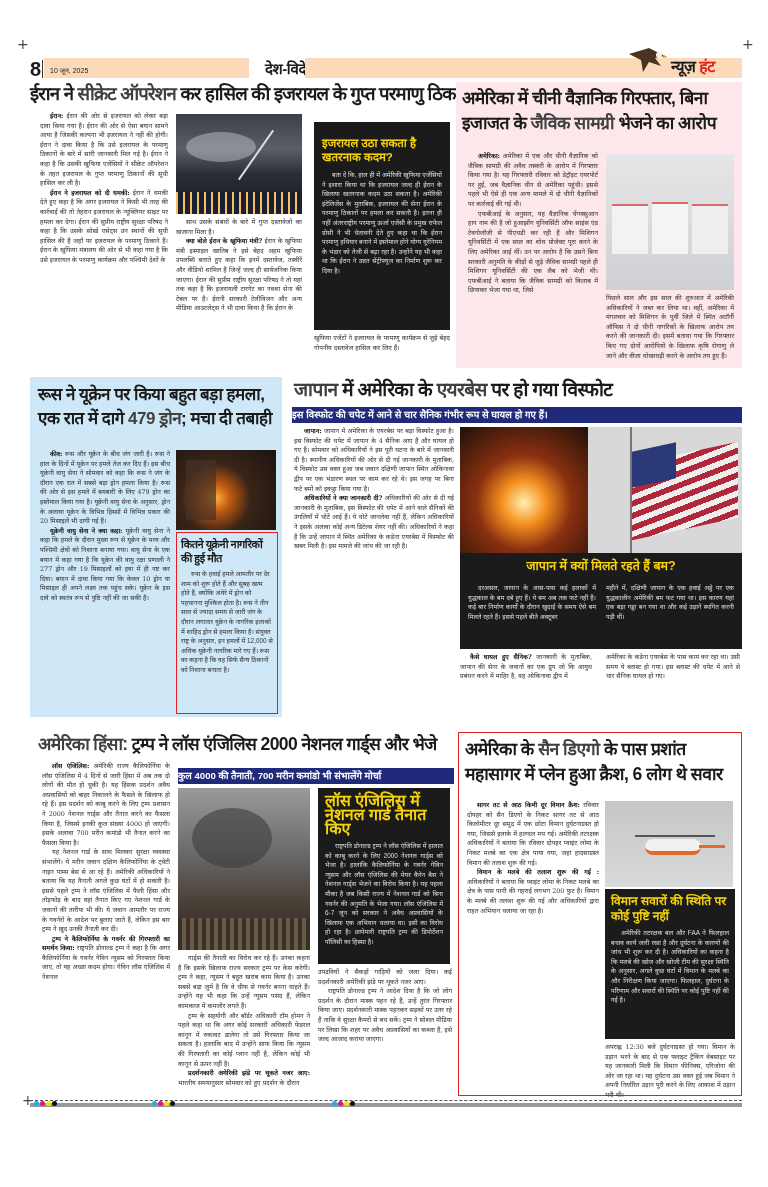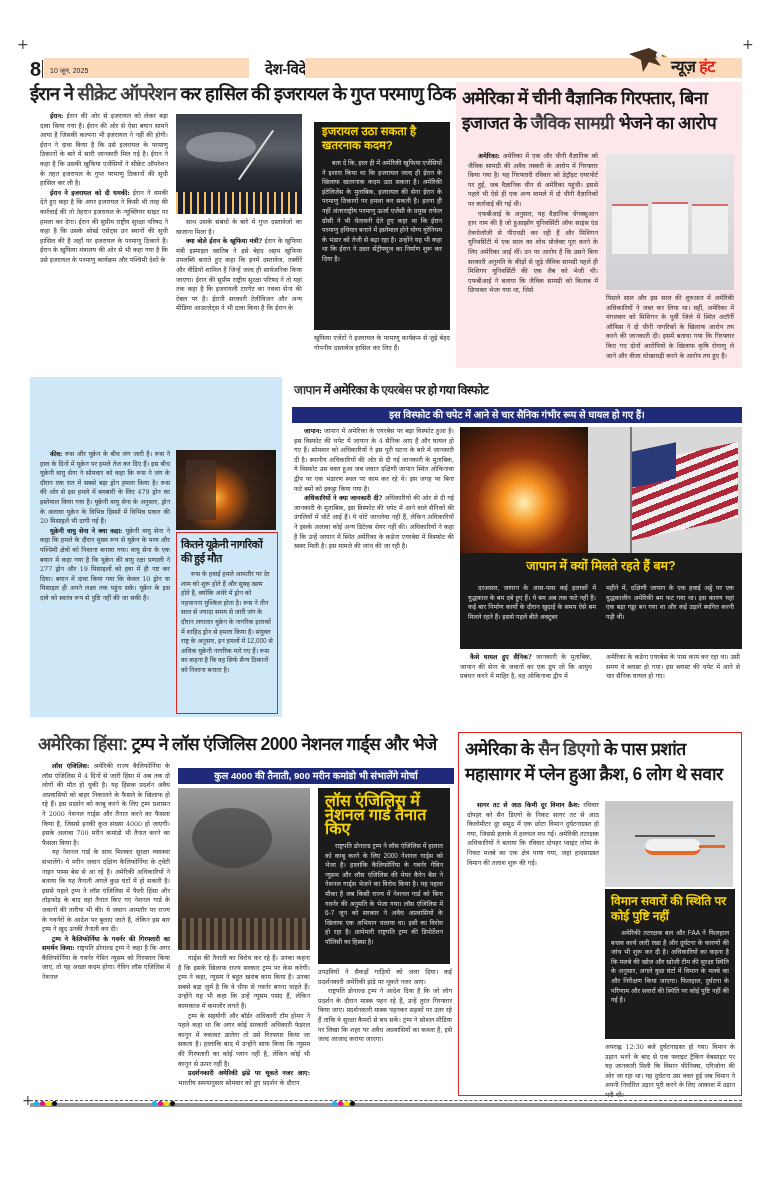--- a/index.html
+++ b/index.html
@@ -8,21 +8,21 @@
 .txt{font-size:6.4px;line-height:9.6px;text-align:justify;color:#333}
 .txt p{text-indent:10px}
 .txt b{color:#111}
 .hl{font-family:"Liberation Sans",sans-serif;font-weight:bold;color:#1a1a1a;letter-spacing:-0.5px}
 .red{color:#404040}
 .crop{font-size:14px;color:#444;font-family:"DejaVu Sans",sans-serif}
 .photo{overflow:hidden}
 .box-dark{background:#1b1b1b;color:#eee}
 .box-dark .bt{color:#f5d20a;font-family:"Liberation Sans",sans-serif;font-weight:bold}
 .box-dark .txt{color:#ddd}
-.banner{background:#1f2a7a;color:#fff;font-family:"Liberation Sans",sans-serif;font-weight:bold;text-align:center}
+.banner{background:#1f2a7a;color:#fff;font-family:"Liberation Sans",sans-serif;font-weight:bold;text-align:left}
 </style>
 </head>
 <body>
 
 <div class="abs crop" style="left:17px;top:36px">+</div>
 <div class="abs crop" style="left:742px;top:36px">+</div>
 
 <div class="abs" style="left:30px;top:58px;width:712px;height:22px">
   <span class="abs hl" style="left:0;top:0;font-size:20px;line-height:22px">8</span>
   <div class="abs" style="left:12px;top:2px;width:1px;height:18px;background:#333"></div>
@@ -54,21 +54,21 @@
   </div>
   <div class="abs photo" style="left:146px;top:32px;width:126px;height:100px;background:linear-gradient(180deg,#3a3f48 0%,#5b6068 35%,#2a2e36 60%,#141820 100%)">
     <div class="abs" style="left:10px;top:18px;width:70px;height:30px;border-radius:50%;background:rgba(200,205,210,.45)"></div>
     <div class="abs" style="left:50px;top:40px;width:60px;height:2px;background:#ddd;transform:rotate(-55deg)"></div>
     <div class="abs" style="left:0;top:78px;width:126px;height:22px;background:repeating-linear-gradient(90deg,#f5c060 0 2px,#1a2030 2px 7px)"></div>
   </div>
   <div class="abs txt" style="left:146px;top:136px;width:126px">
     <p>साथ उसके संबंधों के बारे में गुप्त दस्तावेजों का खजाना मिला है।</p>
     <p><b>क्या बोले ईरान के खुफिया मंत्री?</b><span> ईरान के खुफिया मंत्री इस्माइल खातिब ने इसे बेहद अहम खुफिया उपलब्धि बताते हुए कहा कि इनमें दस्तावेज, तस्वीरें और वीडियो शामिल हैं जिन्हें जल्द ही सार्वजनिक किया जाएगा। ईरान की सुप्रीम राष्ट्रीय सुरक्षा परिषद ने तो यहां तक कहा है कि इजरायली टारगेट का नक्शा सेना की टेबल पर है। ईरानी सरकारी टेलीविजन और अन्य मीडिया आउटलेट्स ने भी दावा किया है कि ईरान के</span></p>
   </div>
-  <div class="abs box-dark" style="left:284px;top:40px;width:136px;height:208px;padding:2px 8px">
+  <div class="abs box-dark" style="left:284px;top:40px;width:136px;height:208px;padding:14px 8px">
     <div class="bt" style="font-size:11.5px;line-height:14px">इजरायल उठा सकता है खतरनाक कदम?</div>
     <div class="txt" style="margin-top:6px;text-indent:10px;font-family:'Liberation Sans',sans-serif">बता दें कि, हाल ही में अमेरिकी खुफिया एजेंसियों ने इशारा किया था कि इजरायल जल्द ही ईरान के खिलाफ खतरनाक कदम उठा सकता है। अमेरिकी इंटेलिजेंस के मुताबिक, इजरायल की सेना ईरान के परमाणु ठिकानों पर हमला कर सकती है। इतना ही नहीं अंतरराष्ट्रीय परमाणु ऊर्जा एजेंसी के प्रमुख राफेल ग्रोसी ने भी चेतावनी देते हुए कहा था कि ईरान परमाणु हथियार बनाने में इस्तेमाल होने योग्य यूरेनियम के भंडार को तेजी से बढ़ा रहा है। उन्होंने यह भी कहा था कि ईरान ने उन्नत सेंट्रीफ्यूज का निर्माण शुरू कर दिया है।</div>
   </div>
   <div class="abs txt" style="left:284px;top:252px;width:136px">खुफिया एजेंटों ने इजरायल के परमाणु कार्यक्रम से जुड़े बेहद गोपनीय दस्तावेज हासिल कर लिए हैं।</div>
 </div>
 
 <div class="abs" style="left:456px;top:82px;width:286px;height:286px;background:#fde7ea;padding:4px 6px">
   <div class="hl" style="font-size:17.5px;line-height:25px;letter-spacing:-0.5px">
     <span>अमेरिका में चीनी वैज्ञानिक गिरफ्तार, बिना इजाजत के </span><span class="red">जैविक सामग्री</span><span> भेजने का आरोप</span>
   </div>
@@ -78,35 +78,38 @@
   </div>
   <div class="abs photo" style="left:150px;top:72px;width:128px;height:136px;background:linear-gradient(180deg,#e6e6e8,#cfd0d3)">
     <div class="abs" style="left:6px;top:50px;width:36px;height:50px;background:#f2f2f2;border-top:2px solid #d86a6a"></div>
     <div class="abs" style="left:46px;top:48px;width:36px;height:52px;background:#f4f4f4;border-top:2px solid #d86a6a"></div>
     <div class="abs" style="left:86px;top:50px;width:36px;height:50px;background:#efefef;border-top:2px solid #d86a6a"></div>
   </div>
   <div class="abs txt" style="left:150px;top:212px;width:128px;text-indent:0">पिछले साल और इस साल की शुरुआत में अमेरिकी अधिकारियों ने जब्त कर लिया था। वहीं, अमेरिका में मंगलवार को मिशिगन के पूर्वी जिले में स्थित अटॉर्नी ऑफिस ने दो चीनी नागरिकों के खिलाफ आरोप तय करने की जानकारी दी। इसमें बताया गया कि गिरफ्तार किए गए दोनों आरोपियों के खिलाफ कृषि रोगाणु ले जाने और वीजा धोखाधड़ी करने के आरोप तय हुए हैं।</div>
 </div>
 
 <div class="abs" style="left:30px;top:377px;width:252px;height:340px;background:#cfe8f8">
+  <div class="hl" style="padding:6px 8px 0;font-size:17px;line-height:24px;letter-spacing:-0.5px">
+    <span>रूस ने यूक्रेन पर किया बहुत बड़ा हमला, एक रात में दागे </span><span class="red">479 ड्रोन</span><span>; मचा दी तबाही</span>
+  </div>
   <div class="abs txt" style="left:10px;top:73px;width:130px">
     <p><b>कीव:</b><span> रूस और यूक्रेन के बीच जंग जारी है। रूस ने हाल के दिनों में यूक्रेन पर हमले तेज कर दिए हैं। इस बीच यूक्रेनी वायु सेना ने सोमवार को कहा कि रूस ने जंग के दौरान एक रात में सबसे बड़ा ड्रोन हमला किया है। रूस की ओर से इस हमले में बमबारी के लिए 479 ड्रोन का इस्तेमाल किया गया है। यूक्रेनी वायु सेना के अनुसार, ड्रोन के अलावा यूक्रेन के विभिन्न हिस्सों में विभिन्न प्रकार की 20 मिसाइलें भी दागी गई हैं।</span></p>
     <p><b>यूक्रेनी वायु सेना ने क्या कहा:</b><span> यूक्रेनी वायु सेना ने कहा कि हमले के दौरान मुख्य रूप से यूक्रेन के मध्य और पश्चिमी क्षेत्रों को निशाना बनाया गया। वायु सेना के एक बयान में कहा गया है कि यूक्रेन की वायु रक्षा प्रणाली ने 277 ड्रोन और 19 मिसाइलों को हवा में ही नष्ट कर दिया। बयान में दावा किया गया कि केवल 10 ड्रोन या मिसाइल ही अपने लक्ष्य तक पहुंच सके। यूक्रेन के इस दावे को स्वतंत्र रूप से पुष्टि नहीं की जा सकी है।</span></p>
   </div>
   <div class="abs photo" style="left:146px;top:73px;width:100px;height:80px;background:radial-gradient(circle at 40% 60%,#ffb040 0,#c05a10 18%,#3a2418 45%,#1a1410 100%)">
     <div class="abs" style="left:10px;top:10px;width:30px;height:60px;background:rgba(70,50,40,.7)"></div>
   </div>
   <div class="abs" style="left:146px;top:155px;width:102px;height:182px;border:1.5px solid #e0211d;padding:4px 4px">
     <div class="hl" style="font-size:11px;line-height:14px">कितने यूक्रेनी नागरिकों की हुई मौत</div>
     <div class="txt" style="margin-top:4px;text-indent:10px;font-family:'Liberation Sans',sans-serif;text-align:left">रूस के हवाई हमले आमतौर पर देर शाम को शुरू होते हैं और सुबह खत्म होते हैं, क्योंकि अंधेरे में ड्रोन को पहचानना मुश्किल होता है। रूस ने तीन साल से ज्यादा समय से जारी जंग के दौरान लगातार यूक्रेन के नागरिक इलाकों में शाहिद ड्रोन से हमला किया है। संयुक्त राष्ट्र के अनुसार, इन हमलों में 12,000 से अधिक यूक्रेनी नागरिक मारे गए हैं। रूस का कहना है कि वह सिर्फ सैन्य ठिकानों को निशाना बनाता है।</div>
   </div>
 </div>
 
 <div class="abs" style="left:288px;top:377px;width:454px;height:340px">
-  <div class="hl" style="font-size:12px;line-height:26px;white-space:nowrap;letter-spacing:-0.6px;padding-left:6px">
+  <div class="hl" style="font-size:19px;line-height:26px;white-space:nowrap;letter-spacing:-0.6px;padding-left:6px">
     <span class="red">जापान</span><span> में अमेरिका के </span><span class="red">एयरबेस</span><span> पर हो गया विस्फोट</span>
   </div>
   <div class="abs banner" style="left:4px;top:30px;width:450px;height:16px;font-size:9.8px;line-height:16px;white-space:nowrap">इस विस्फोट की चपेट में आने से चार सैनिक गंभीर रूप से घायल हो गए हैं।</div>
   <div class="abs txt" style="left:6px;top:50px;width:160px">
     <p><b>जापान:</b><span> जापान में अमेरिका के एयरबेस पर बड़ा विस्फोट हुआ है। इस विस्फोट की चपेट में जापान के 4 सैनिक आए हैं और घायल हो गए हैं। सोमवार को अधिकारियों ने इस पूरी घटना के बारे में जानकारी दी है। स्थानीय अधिकारियों की ओर से दी गई जानकारी के मुताबिक, ये विस्फोट उस वक्त हुआ जब जवान दक्षिणी जापान स्थित ओकिनावा द्वीप पर एक भंडारण स्थल पर काम कर रहे थे। इस जगह पर बिना फटे बमों को इकट्ठा किया गया है।</span></p>
     <p><b>अधिकारियों ने क्या जानकारी दी?</b><span> अधिकारियों की ओर से दी गई जानकारी के मुताबिक, इस विस्फोट की चपेट में आने वाले सैनिकों की उंगलियों में चोटें आई हैं। ये चोटें जानलेवा नहीं हैं, लेकिन अधिकारियों ने इसके अलावा कोई अन्य डिटेल्स शेयर नहीं की। अधिकारियों ने कहा है कि उन्हें जापान में स्थित अमेरिका के कडेना एयरबेस में विस्फोट की खबर मिली है। इस मामले की जांच की जा रही है।</span></p>
   </div>
   <div class="abs photo" style="left:172px;top:50px;width:128px;height:126px;background:radial-gradient(circle at 50% 60%,#fff0b0 0,#f59020 22%,#8a3010 48%,#1e1008 100%)"></div>
   <div class="abs photo" style="left:300px;top:50px;width:154px;height:126px;background:#d8d8d8">
     <div class="abs" style="left:44px;top:26px;width:106px;height:76px;background:repeating-linear-gradient(170deg,#b0283a 0 6px,#eee 6px 12px);transform:skewY(-12deg)"></div>
@@ -126,21 +129,21 @@
 
 <div class="abs" style="left:30px;top:732px;width:424px;height:360px">
   <div class="hl" style="font-size:17.5px;line-height:24px;white-space:nowrap;letter-spacing:-0.6px;padding-left:8px">
     <span class="red">अमेरिका हिंसा:</span><span> ट्रम्प ने लॉस एंजिलिस 2000 नेशनल गार्ड्स और भेजे</span>
   </div>
   <div class="abs txt" style="left:12px;top:30px;width:128px">
     <p><b>लॉस एंजिलिस:</b><span> अमेरिकी राज्य कैलिफोर्निया के लॉस एंजिलिस में 4 दिनों से जारी हिंसा में अब तक दो लोगों की मौत हो चुकी है। यह हिंसक प्रदर्शन अवैध अप्रवासियों को बाहर निकालने के फैसले के खिलाफ हो रहे हैं। इस प्रदर्शन को काबू करने के लिए ट्रम्प प्रशासन ने 2000 नेशनल गार्ड्स और तैनात करने का फैसला किया है, जिससे इनकी कुल संख्या 4000 हो जाएगी। इसके अलावा 700 मरीन कमांडो भी तैनात करने का फैसला किया है।</span></p>
     <p>यह नेशनल गार्ड के साथ मिलकर सुरक्षा व्यवस्था संभालेंगे। ये मरीन जवान दक्षिण कैलिफोर्निया के ट्वेंटी नाइन पाम्स बेस से आ रहे हैं। अमेरिकी अधिकारियों ने बताया कि यह तैनाती अगले कुछ घंटों में हो सकती है। इससे पहले ट्रम्प ने लॉस एंजिलिस में फैली हिंसा और तोड़फोड़ के बाद वहां तैनात किए गए नेशनल गार्ड के जवानों की तारीफ भी की। ये जवान आमतौर पर राज्य के गवर्नरों के आदेश पर बुलाए जाते हैं, लेकिन इस बार ट्रम्प ने खुद उनकी तैनाती कर दी।</p>
     <p><b>ट्रम्प ने कैलिफोर्निया के गवर्नर की गिरफ्तारी का समर्थन किया:</b><span> राष्ट्रपति डोनाल्ड ट्रम्प ने कहा है कि अगर कैलिफोर्निया के गवर्नर गेविन न्यूसम को गिरफ्तार किया जाए, तो यह अच्छा कदम होगा। गेविन लॉस एंजिलिस में नेशनल</span></p>
   </div>
-  <div class="abs banner" style="left:148px;top:36px;width:276px;height:16px;font-size:9.6px;line-height:16px;white-space:nowrap">कुल 4000 की तैनाती, 900 मरीन कमांडो भी संभालेंगे मोर्चा</div>
+  <div class="abs banner" style="left:148px;top:36px;width:276px;height:16px;font-size:9.6px;line-height:16px;white-space:nowrap">कुल 4000 की तैनाती, 700 मरीन कमांडो भी संभालेंगे मोर्चा</div>
   <div class="abs photo" style="left:148px;top:56px;width:132px;height:162px;background:linear-gradient(180deg,#9a9a9a 0%,#6a6a6a 40%,#4a4038 70%,#2a2620 100%)">
     <div class="abs" style="left:14px;top:20px;width:80px;height:60px;border-radius:50%;background:rgba(60,60,60,.6)"></div>
     <div class="abs" style="left:0;top:130px;width:132px;height:32px;background:repeating-linear-gradient(90deg,#3a3028 0 4px,#6a5a48 4px 8px)"></div>
   </div>
   <div class="abs txt" style="left:148px;top:222px;width:132px">
     <p>गार्ड्स की तैनाती का विरोध कर रहे हैं। उनका कहना है कि इसके खिलाफ राज्य सरकार ट्रम्प पर केस करेगी। ट्रम्प ने कहा, न्यूसम ने बहुत खराब काम किया है। उनका सबसे बड़ा जुर्म है कि वे चीफ से गवर्नर बनना चाहते हैं। उन्होंने यह भी कहा कि उन्हें न्यूसम पसंद हैं, लेकिन कामकाज में कमजोर लगते हैं।</p>
     <p>ट्रम्प के सहयोगी और बॉर्डर अधिकारी टॉम होमन ने पहले कहा था कि अगर कोई सरकारी अधिकारी फेडरल कानून में रुकावट डालेगा तो उसे गिरफ्तार किया जा सकता है। हालांकि बाद में उन्होंने साफ किया कि न्यूसम की गिरफ्तारी का कोई प्लान नहीं है, लेकिन कोई भी कानून से ऊपर नहीं है।</p>
     <p><b>प्रदर्शनकारी अमेरिकी झंडे पर थूकते नजर आए:</b><span> भारतीय समयानुसार सोमवार को हुए प्रदर्शन के दौरान</span></p>
   </div>
   <div class="abs box-dark" style="left:288px;top:56px;width:132px;height:176px;padding:6px 7px">
@@ -152,20 +155,21 @@
     <p>राष्ट्रपति डोनाल्ड ट्रम्प ने आदेश दिया है कि जो लोग प्रदर्शन के दौरान मास्क पहन रहे हैं, उन्हें तुरंत गिरफ्तार किया जाए। प्रदर्शनकारी मास्क पहनकर सड़कों पर उतर रहे हैं ताकि वे सुरक्षा कैमरों से बच सकें। ट्रम्प ने सोशल मीडिया पर लिखा कि शहर पर अवैध अप्रवासियों का कब्जा है, इसे जल्द आजाद कराया जाएगा।</p>
   </div>
 </div>
 
 <div class="abs" style="left:458px;top:732px;width:284px;height:364px;border:1.5px solid #e0211d;padding:4px 6px">
   <div class="hl" style="font-size:17.5px;line-height:25px;letter-spacing:-0.5px">
     <span>अमेरिका के </span><span class="red">सैन डिएगो</span><span> के पास प्रशांत महासागर में प्लेन हुआ क्रैश, 6 लोग थे सवार</span>
   </div>
   <div class="abs txt" style="left:8px;top:68px;width:132px">
     <p><b>सागर तट से आठ किमी दूर विमान क्रैश:</b><span> रविवार दोपहर को सैन डिएगो के निकट सागर तट से आठ किलोमीटर दूर समुद्र में एक छोटा विमान दुर्घटनाग्रस्त हो गया, जिससे इलाके में हलचल मच गई। अमेरिकी तटरक्षक अधिकारियों ने बताया कि रविवार दोपहर प्वाइंट लोमा के निकट मलबे का एक क्षेत्र पाया गया, जहां हादसाग्रस्त विमान की तलाश शुरू की गई।</span></p>
+    <p><b>विमान के मलबे की तलाश शुरू की गई :</b><span> अधिकारियों ने बताया कि प्वाइंट लोमा के निकट मलबे का क्षेत्र के पास पानी की गहराई लगभग 200 फुट है। विमान के मलबे की तलाश शुरू की गई और अधिकारियों द्वारा राहत अभियान चलाया जा रहा है।</span></p>
   </div>
   <div class="abs photo" style="left:146px;top:68px;width:128px;height:86px;background:linear-gradient(180deg,#c4c6c8,#d8d9da)">
     <div class="abs" style="left:40px;top:38px;width:56px;height:16px;border-radius:8px;background:#f0f0f0;border-bottom:4px solid #e26a2a"></div>
     <div class="abs" style="left:30px;top:34px;width:80px;height:1.5px;background:#555"></div>
     <div class="abs" style="left:94px;top:44px;width:26px;height:3px;background:#e26a2a"></div>
   </div>
   <div class="abs box-dark" style="left:146px;top:156px;width:130px;height:150px;padding:5px 6px">
     <div class="bt" style="font-size:12px;line-height:15px">विमान सवारों की स्थिति पर कोई पुष्टि नहीं</div>
     <div class="txt" style="margin-top:4px;text-indent:10px;font-family:'Liberation Sans',sans-serif">अमेरिकी तटरक्षक बल और FAA ने फिलहाल बचाव कार्य जारी रखा है और दुर्घटना के कारणों की जांच भी शुरू कर दी है। अधिकारियों का कहना है कि मलबे की खोज और खोजी टीम की सुरक्षा स्थिति के अनुसार, अगले कुछ घंटों में विमान के मलबे का और निरीक्षण किया जाएगा। फिलहाल, दुर्घटना के परिणाम और सवारों की स्थिति पर कोई पुष्टि नहीं की गई है।</div>
   </div>

